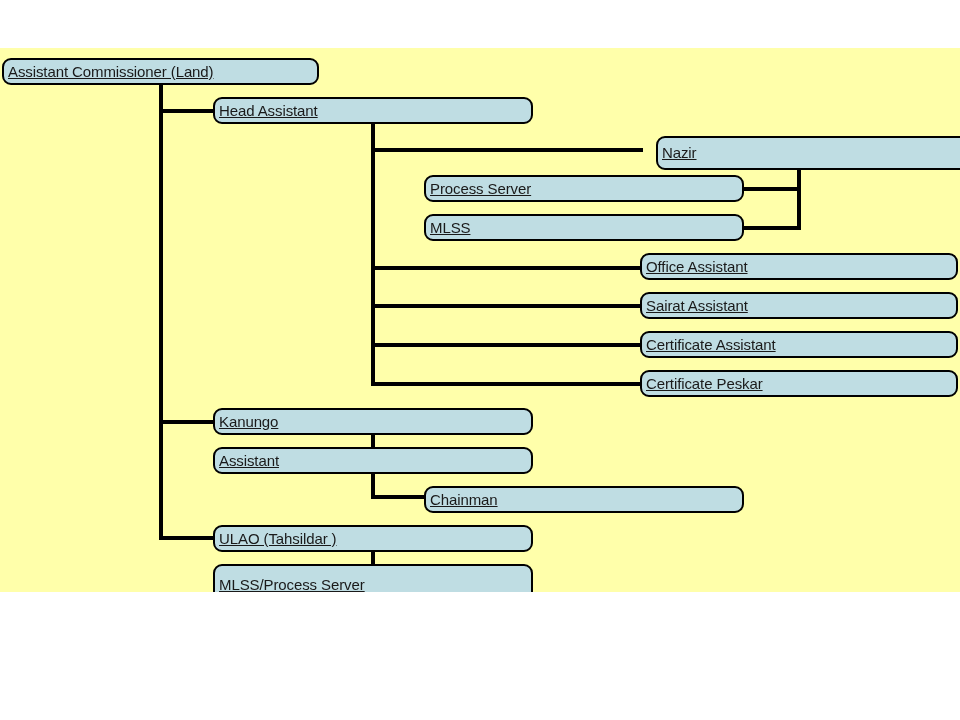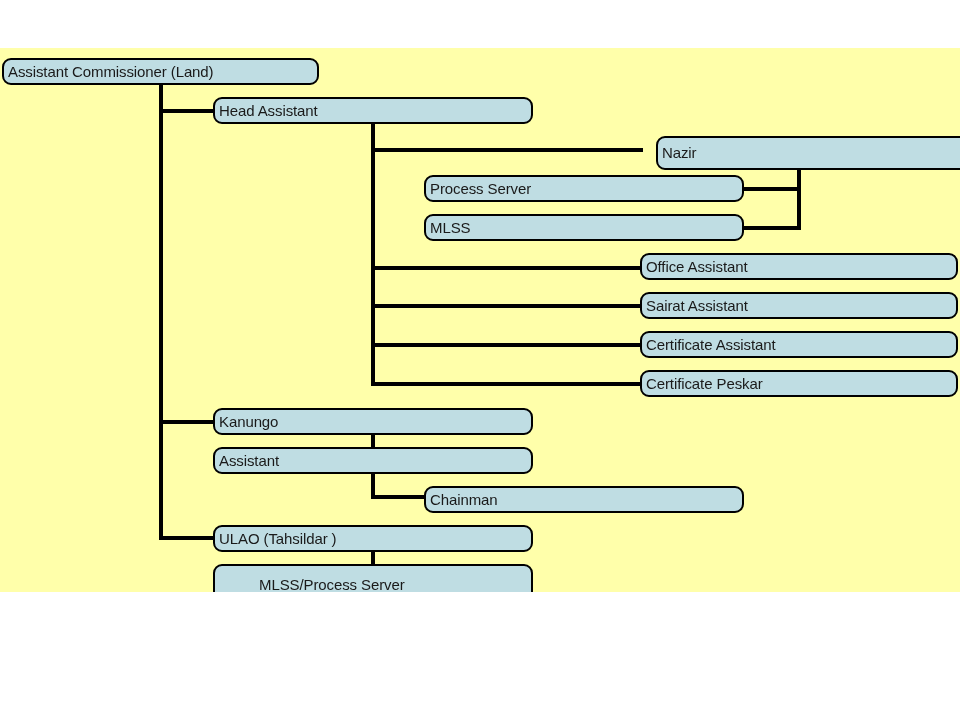--- a/index.html
+++ b/index.html
@@ -41,20 +41,21 @@
     z-index: 5;
   }
   .node-label {
     font-family: "Liberation Sans", sans-serif;
     font-size: 15px;
     line-height: 16px;
     color: #1a1a1a;
     padding-left: 4px;
     white-space: nowrap;
     letter-spacing: -0.1px;
+    text-decoration: underline;
   }
   .conn {
     position: absolute;
     background: #000000;
     z-index: 2;
   }
   .conn-h { height: 4px; }
   .conn-v { width: 4px; }
 </style>
 </head>
@@ -142,18 +143,18 @@
     </div>
 
     <div class="node-box" style="left:424px; top:438px; width:320px; height:27px;">
       <span class="node-label">Chainman</span>
     </div>
 
     <div class="node-box" style="left:213px; top:477px; width:320px; height:27px;align-items:center;">
       <span class="node-label">ULAO (Tahsildar )</span>
     </div>
 
-    <div class="node-box" style="left:213px; top:516px; width:320px; height:42px;padding-left:40px;">
+    <div class="node-box" style="left:213px; top:516px; width:320px; height:42px;">
       <span class="node-label">MLSS/Process Server</span>
     </div>
 
   </div>
 </div>
 
 </body></html>

